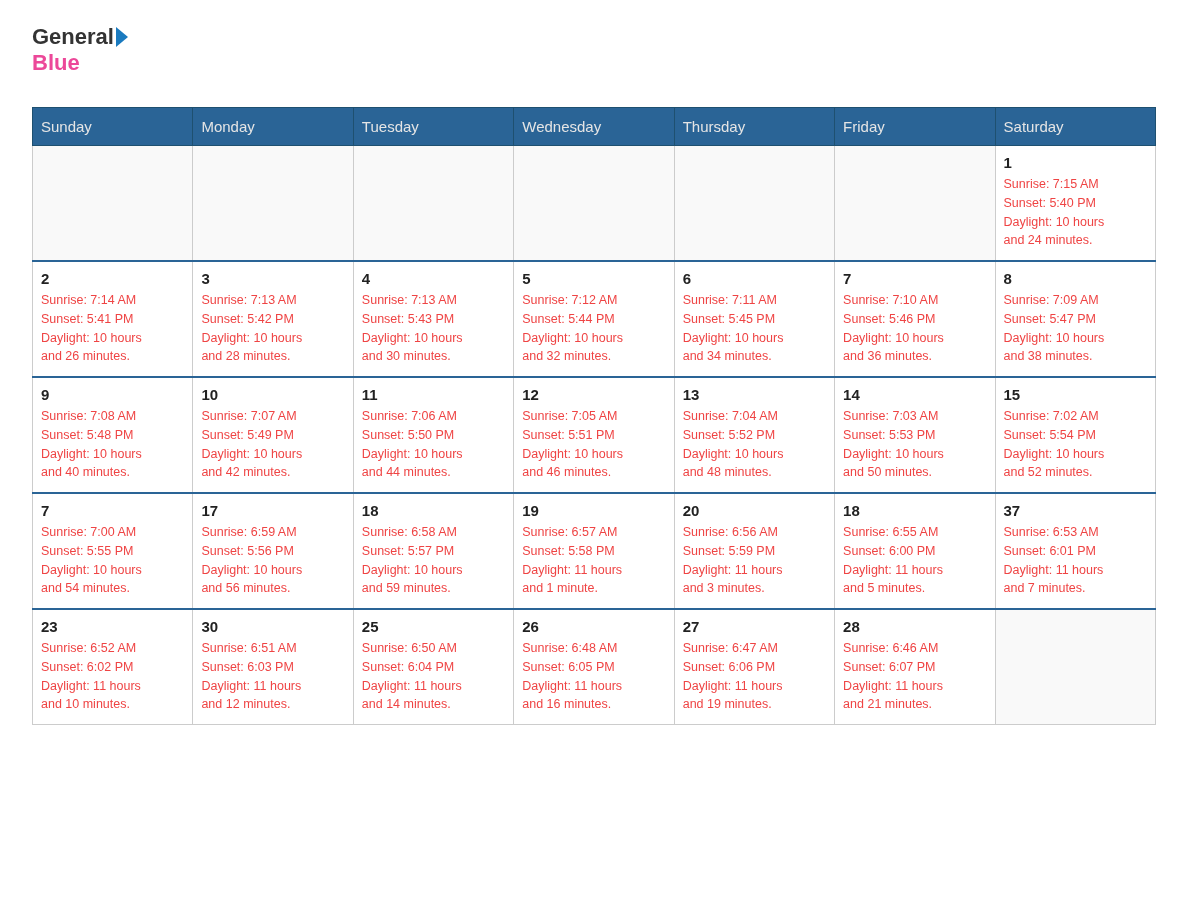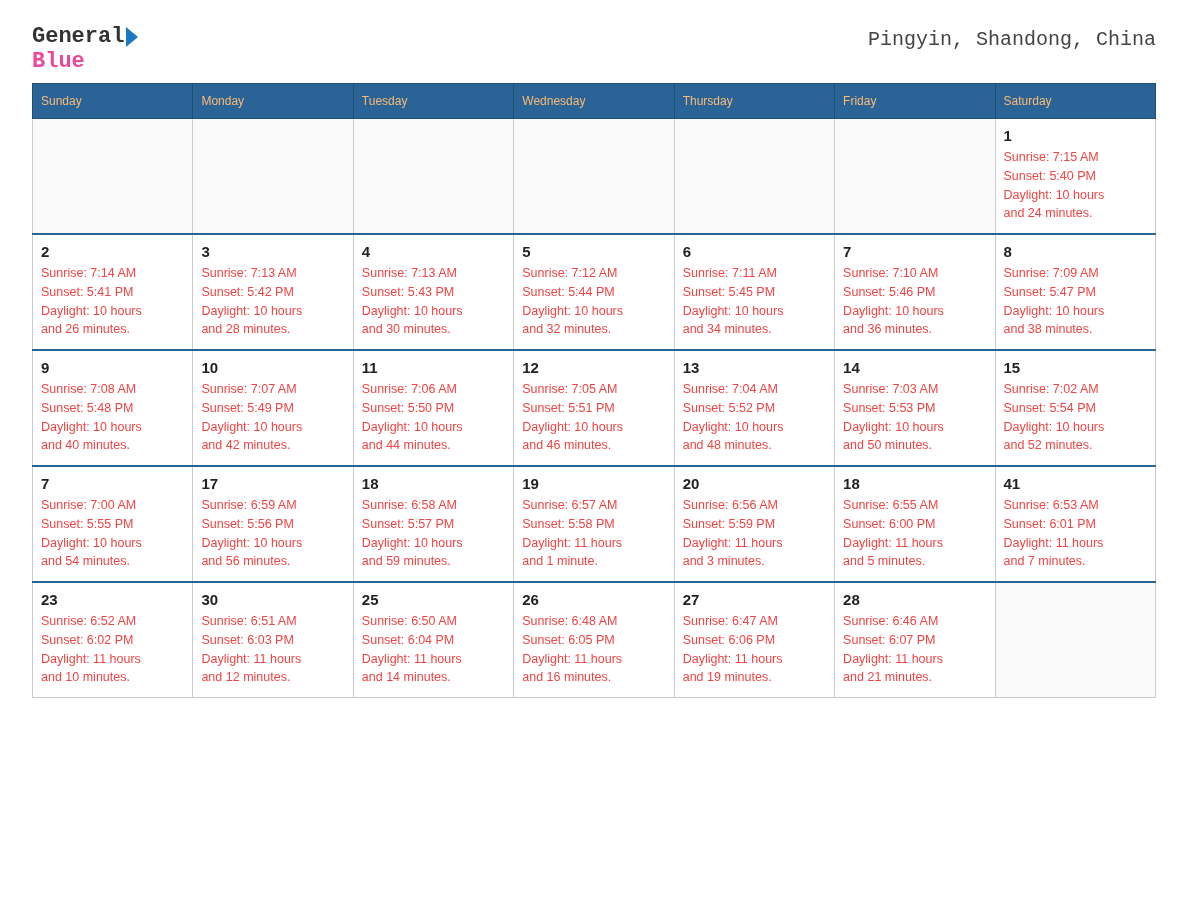--- a/index.html
+++ b/index.html
@@ -7,22 +7,21 @@
       font-family: Arial, sans-serif;
       background: #fff;
       padding: 24px 32px;
       width: 1188px;
       min-height: 918px;
     }
     .header {
       display: flex;
       justify-content: space-between;
       align-items: flex-start;
-      margin-bottom: 9px;
-      font-family: Liberation Mono, monospace;
+      margin-bottom: 31px;
     }
     .logo {
       display: flex;
       flex-direction: column;
       align-items: flex-start;
     }
     .logo-top {
       display: flex;
       align-items: center;
       font-size: 22px;
@@ -57,23 +56,23 @@
       color: #444;
       margin-top: 4px;
     }
     .calendar {
       width: 100%;
       border-collapse: collapse;
       border: 1px solid #ccc;
     }
     .calendar th {
       background-color: #2a6496;
-      color: #fdba74;
+      color: #e5e5e5;
       padding: 10px 8px;
-      font-size: 12px;
+      font-size: 15px;
       font-weight: normal;
       text-align: left;
       border: 1px solid #1e5070;
     }
     .calendar td {
       vertical-align: top;
       padding: 8px 8px 10px 8px;
       border: 1px solid #ccc;
       width: calc(100% / 7);
       min-height: 110px;
@@ -105,21 +104,20 @@
   <div class="logo">
     <div class="logo-top">
       <span class="logo-general">General</span>
       <span class="logo-arrow"></span>
     </div>
     <div>
       <span class="logo-blue">Blue</span>
     </div>
   </div>
   <div class="title-section">
-    <div class="location-title">Pingyin, Shandong, China</div>
   </div>
 </div>
 
 <table class="calendar">
   <thead>
     <tr>
     <th>Sunday</th>
         <th>Monday</th>
         <th>Tuesday</th>
         <th>Wednesday</th>
@@ -220,21 +218,21 @@
         </td>
         <td>
           <div class="day-number">20</div>
           <div class="day-info">Sunrise: 6:56 AM<br>Sunset: 5:59 PM<br>Daylight: 11 hours<br>and 3 minutes.</div>
         </td>
         <td>
           <div class="day-number">18</div>
           <div class="day-info">Sunrise: 6:55 AM<br>Sunset: 6:00 PM<br>Daylight: 11 hours<br>and 5 minutes.</div>
         </td>
         <td>
-          <div class="day-number">41</div>
+          <div class="day-number">37</div>
           <div class="day-info">Sunrise: 6:53 AM<br>Sunset: 6:01 PM<br>Daylight: 11 hours<br>and 7 minutes.</div>
         </td>
       </tr>
       <tr class="row-border">
         <td>
           <div class="day-number">23</div>
           <div class="day-info">Sunrise: 6:52 AM<br>Sunset: 6:02 PM<br>Daylight: 11 hours<br>and 10 minutes.</div>
         </td>
         <td>
           <div class="day-number">30</div>

